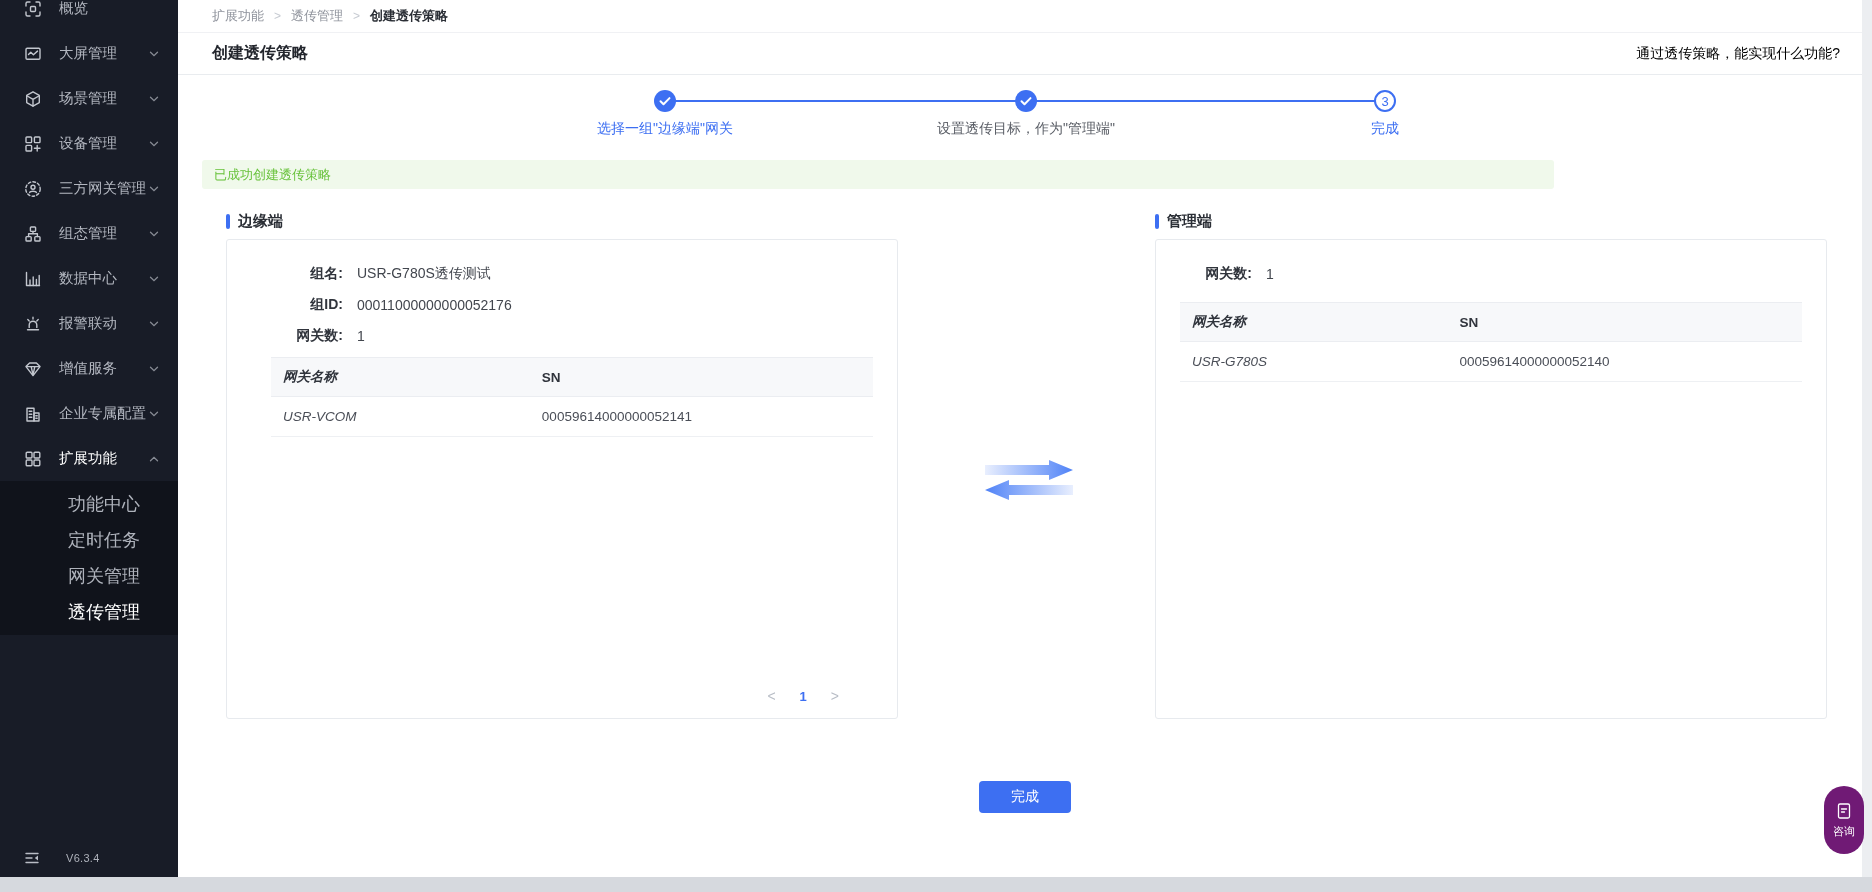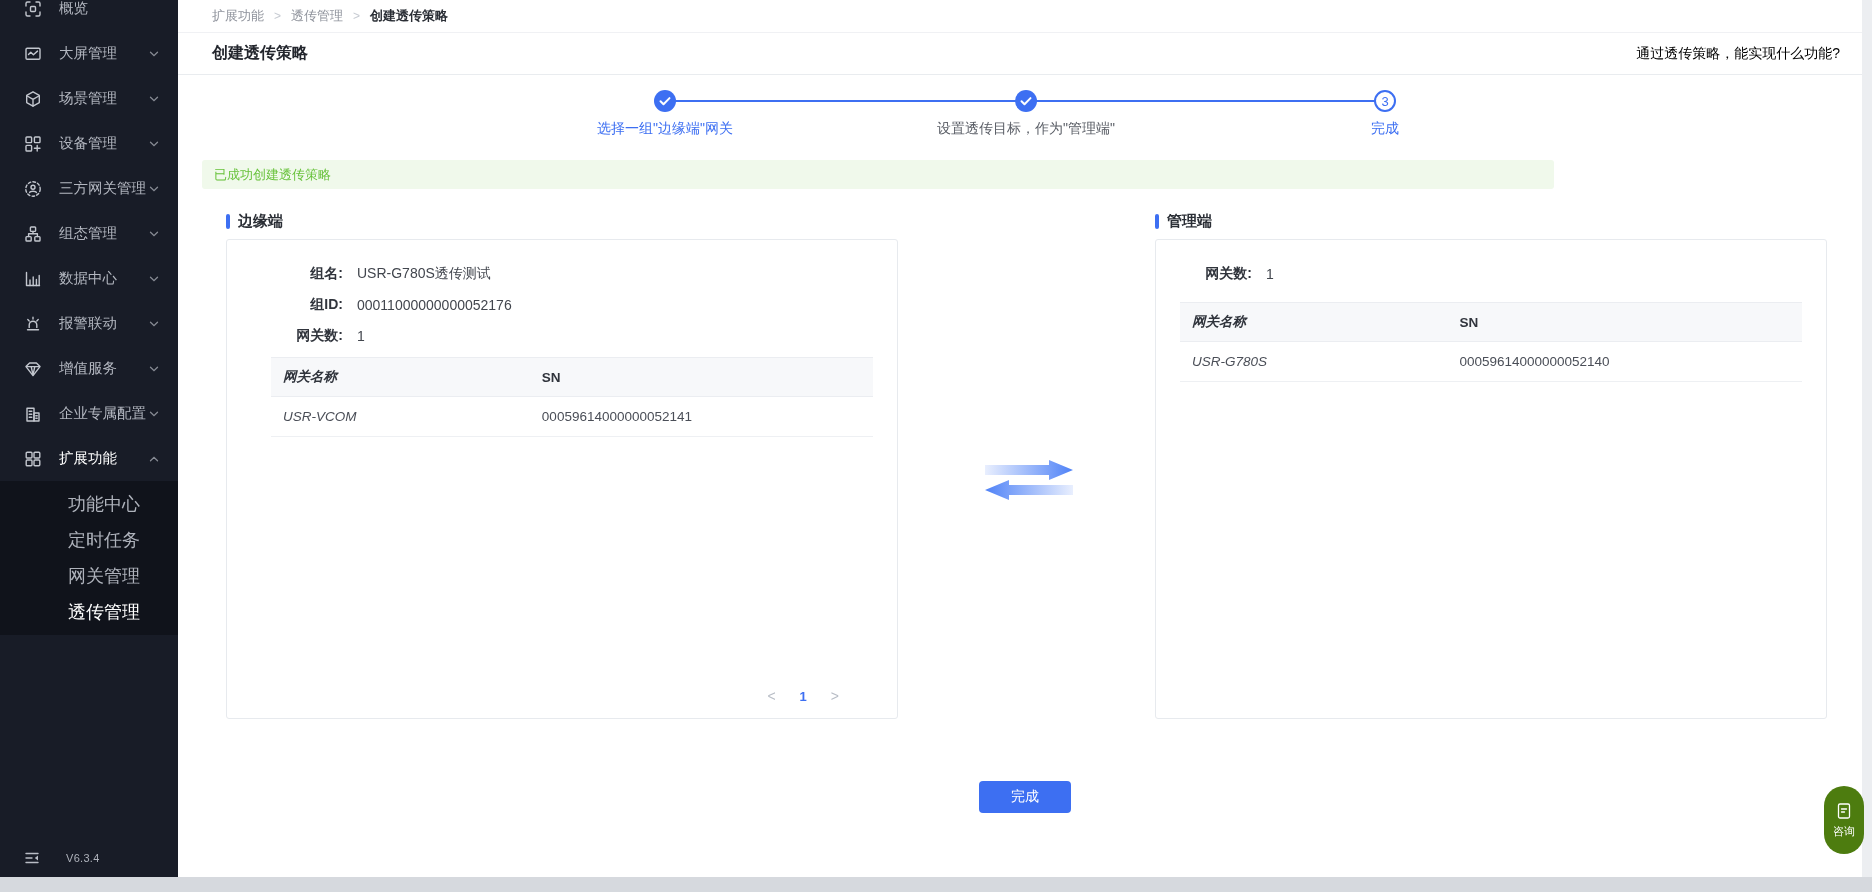--- a/index.html
+++ b/index.html
@@ -63,21 +63,21 @@
   .pagination{margin-top:auto;align-self:flex-end;margin-right:34px;display:flex;align-items:center;gap:24px;font-size:13px;}
   .pg-btn{color:#b8bdc6;cursor:pointer;font-size:14px;}
   .pg-num{color:#3d6ff2;font-weight:bold;cursor:pointer;}
 
   .transfer{position:absolute;left:807px;top:458px;}
   .finish-btn{position:absolute;left:801px;top:781px;width:92px;height:32px;background:#3d6ff2;border:none;border-radius:4px;color:#fff;font-size:14px;cursor:pointer;font-family:inherit;}
 
   
   .scroll-right{position:absolute;left:1862px;top:0;width:10px;height:877px;background:#eceef1;}
   .scroll-bottom{position:absolute;left:0;top:877px;width:1872px;height:15px;background:#d6d9de;}
-  .consult{position:absolute;left:1824px;top:786px;width:40px;height:68px;background:#4d7c0f;border-radius:20px;display:flex;flex-direction:column;align-items:center;justify-content:center;gap:4px;cursor:pointer;z-index:5;}
+  .consult{position:absolute;left:1824px;top:786px;width:40px;height:68px;background:#701a75;border-radius:20px;display:flex;flex-direction:column;align-items:center;justify-content:center;gap:4px;cursor:pointer;z-index:5;}
   .consult-label{color:#fff;font-size:11px;}
   svg{display:block;}
 </style>
 </head>
 <body>
 
 <div class="app">
 
   <aside class="sidebar">
     <nav class="nav">

